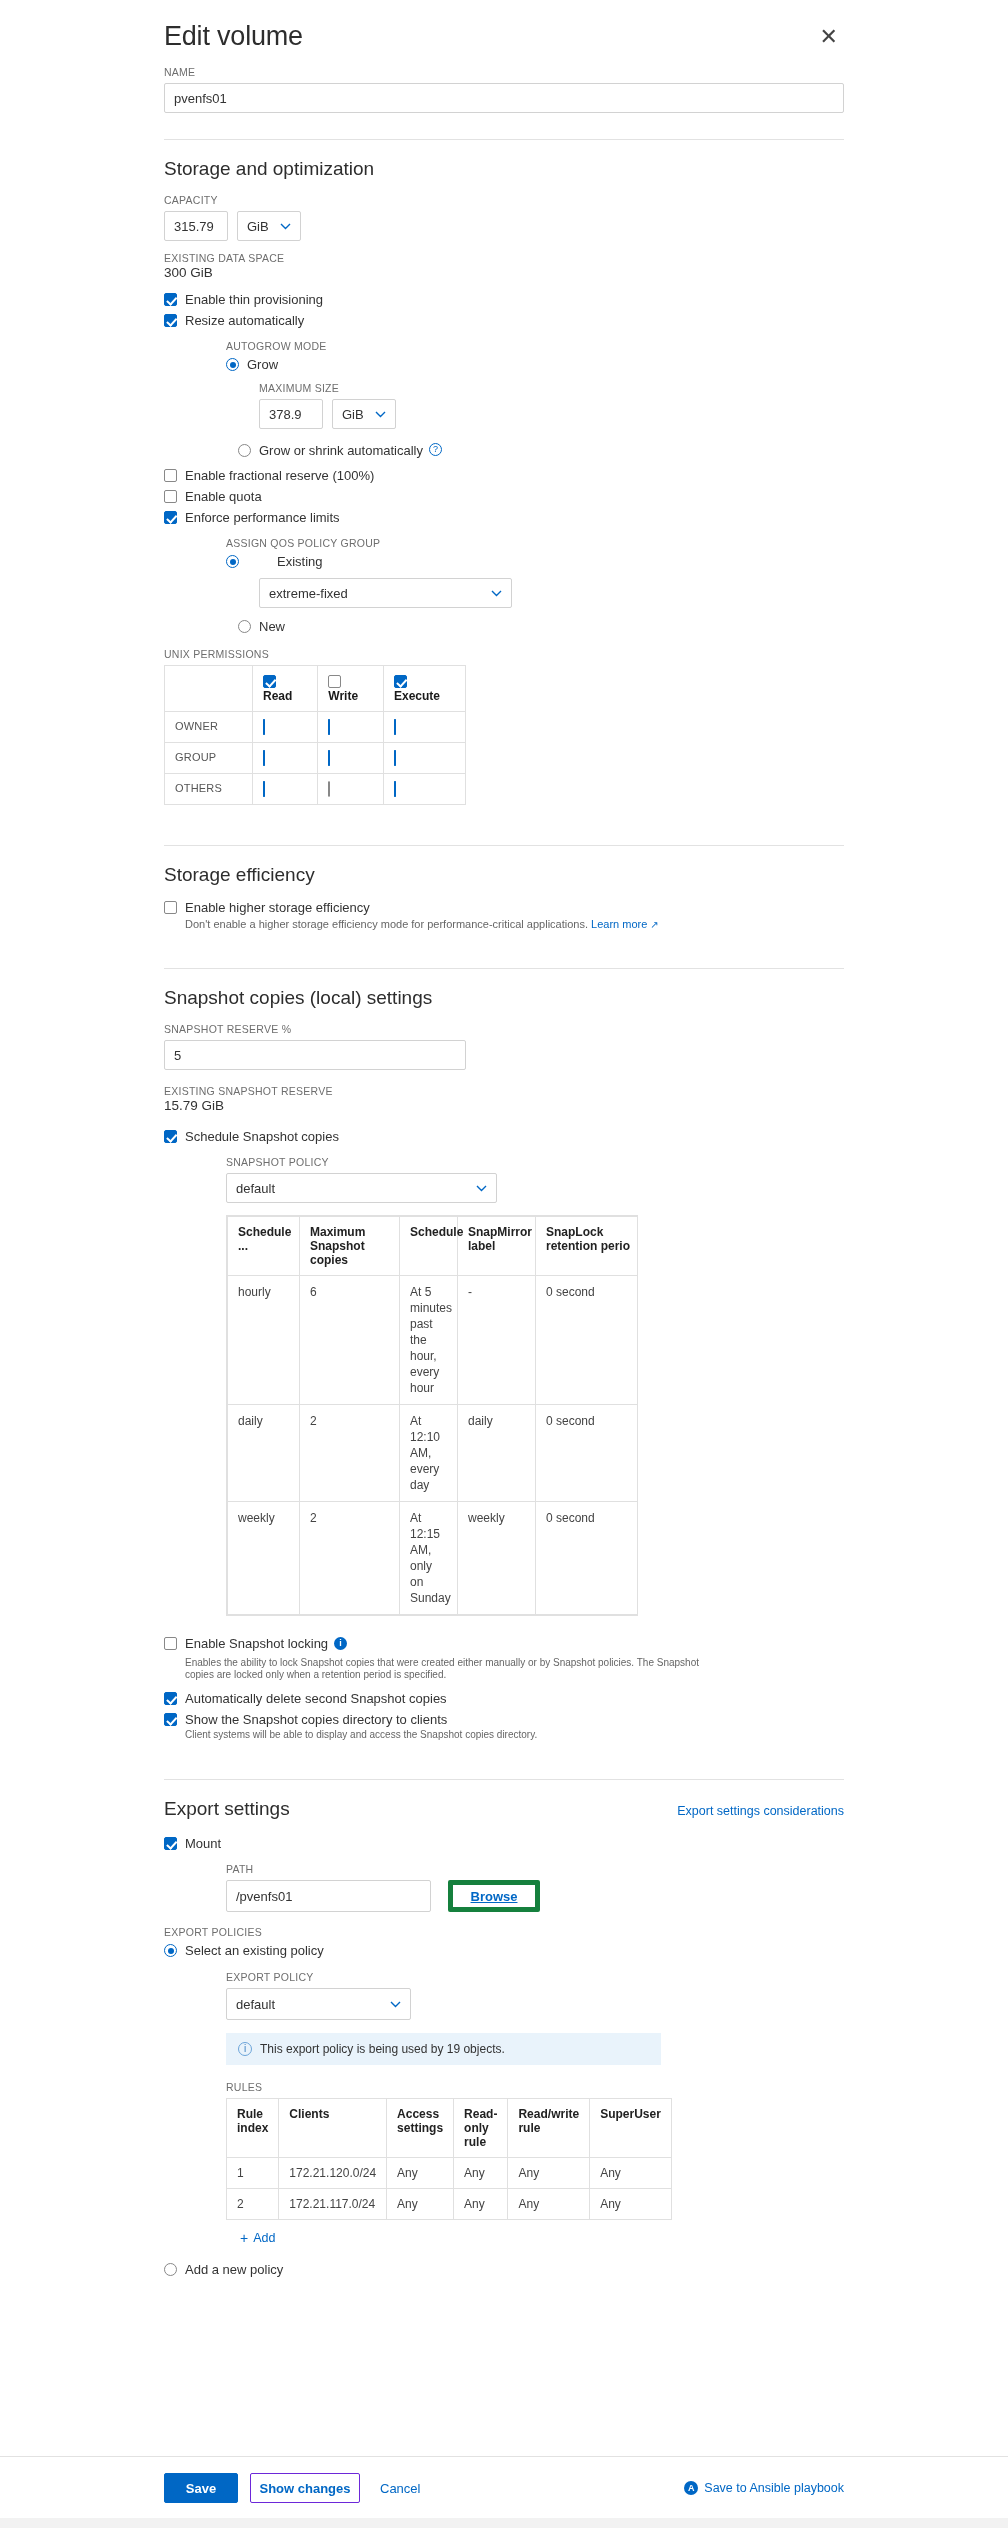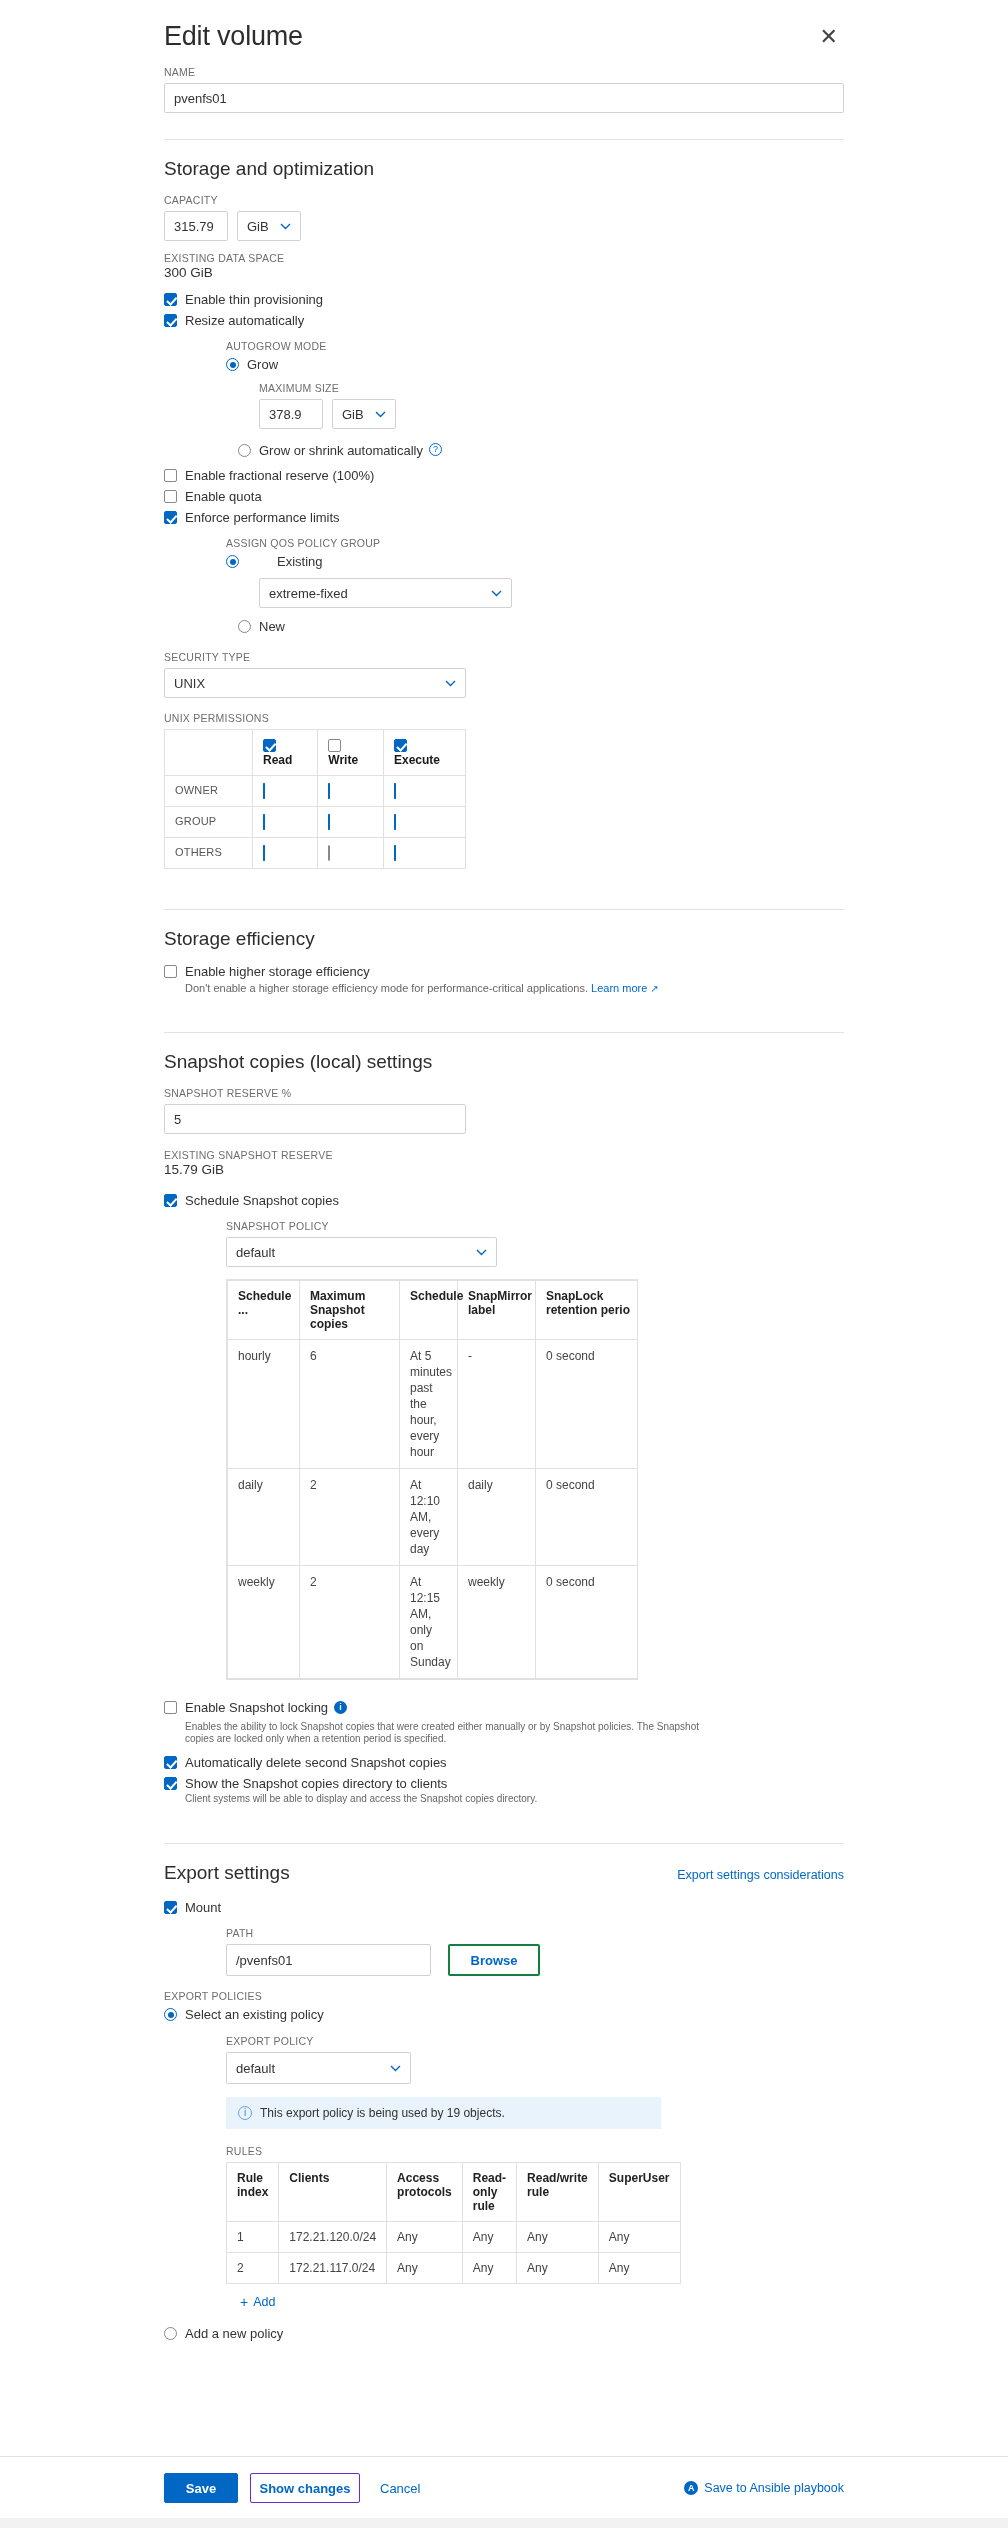--- a/index.html
+++ b/index.html
@@ -119,23 +119,23 @@
   
   .btn {
     display:inline-flex; align-items:center; justify-content:center;
     height:30px; padding:0 22px; font-size:13px; border-radius:2px;
     cursor:pointer; font-weight:bold;
   }
   .btn-primary { background:#0067c5; color:#fff; border:1px solid #0067c5; }
   .btn-secondary { background:#fff; color:#0067c5; border:1px solid #6d28d9; }
   .btn-link { color:#0067c5; font-size:13px; cursor:pointer; padding:0 8px; }
   .btn-browse {
-    border:2px solid #15803d; color:#0067c5; background:#fff;
+    border:5px solid #15803d; color:#0067c5; background:#fff;
     height:30px; display:inline-flex; align-items:center; justify-content:center;
-    width:92px; font-size:13px; border-radius:2px; cursor:pointer; font-weight:bold;
+    width:92px; font-size:13px; border-radius:2px; cursor:pointer; font-weight:bold;text-decoration:underline;
   }
 
   .footer-bar {
     position:absolute; left:0; right:0; bottom:0; height:62px;
     border-top:1px solid #e2e2e2; background:#fff;
   }
   .footer-inner { width:680px; margin:0 auto; display:flex; align-items:center; height:62px; }
   .ansible { margin-left:auto; display:flex; align-items:center; color:#0067c5; font-size:12.5px; cursor:pointer;}
   .ansible-ic {
     width:14px; height:14px; border-radius:50%; background:#0067c5; color:#fff;
@@ -253,31 +253,20 @@
               </svg>
           </span>
         </div>
       </div>
       <div class="row" style="margin-top:11px; margin-left:12px;">
         <div class="rdo"></div>
         <div class="lbl">New</div>
       </div>
     </div>
 
-    <div style="margin-top:17px;">
-      <div class="field-label">SECURITY TYPE</div>
-      <div class="sel" style="width:302px;">
-        <span>UNIX</span>
-        <span class="chev">
-          <svg width="11" height="7" viewBox="0 0 11 7">
-              <path d="M1 1l4.5 4.5L10 1" stroke="#0067c5" stroke-width="1.4" fill="none"></path>
-            </svg>
-        </span>
-      </div>
-    </div>
 
     <div style="margin-top:14px;">
       <div class="field-label">UNIX PERMISSIONS</div>
       <table class="grid perm-tbl" style="width:302px;">
         <tbody>
             <tr>
           <th style="width:88px;"></th>
           <th>
             <span class="cbx on"></span>
             <span class="hl">Read</span>
@@ -461,21 +450,21 @@
       <span>This export policy is being used by 19 objects.</span>
     </div>
 
     <div style="margin-left:62px; margin-top:16px; width:435px;">
       <div class="field-label">RULES</div>
       <table class="grid rules-tbl">
         <tbody>
             <tr>
           <th style="width:62px;">Rule index</th>
           <th style="width:100px;">Clients</th>
-          <th style="width:78px;">Access protocols</th>
+          <th style="width:78px;">Access settings</th>
           <th style="width:72px;">Read-only rule</th>
           <th style="width:80px;">Read/write rule</th>
           <th>SuperUser</th>
         </tr>
         <tr>
           <td>1</td>
           <td>172.21.120.0/24</td>
           <td>Any</td>
           <td>Any</td>
           <td>Any</td>

